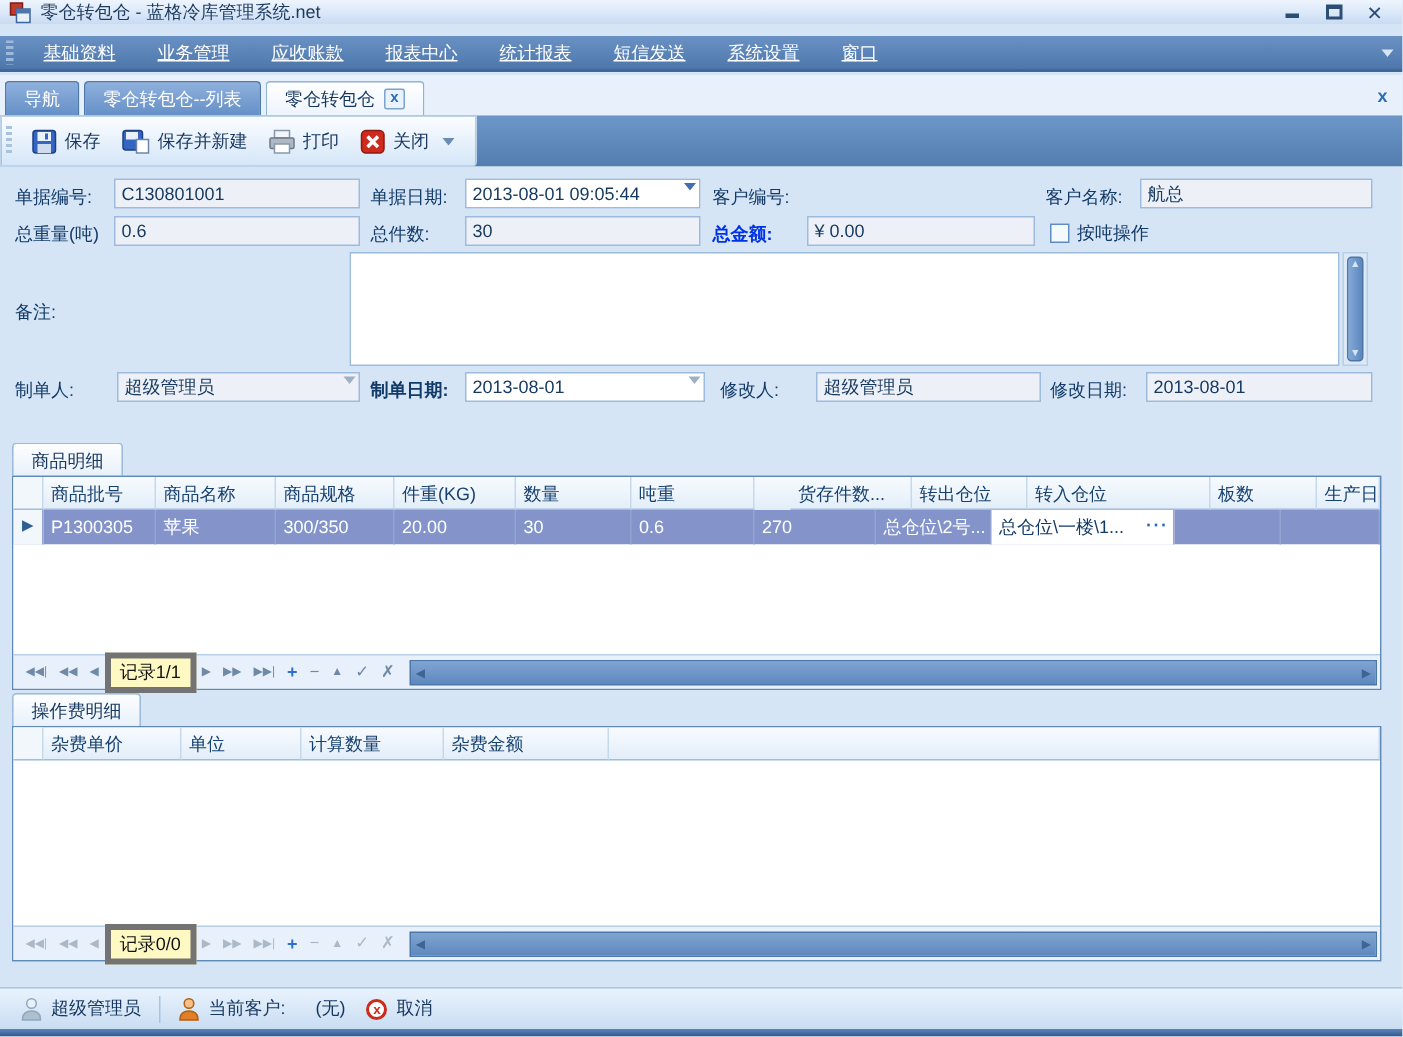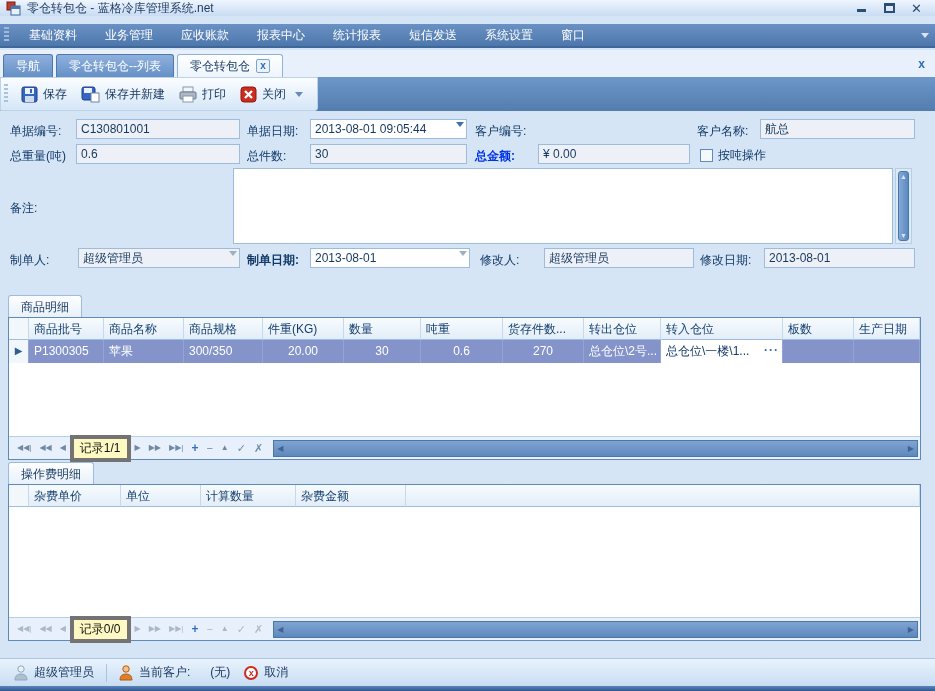--- a/index.html
+++ b/index.html
@@ -13,21 +13,21 @@
   .titlebar .title { margin-left:6px; color:#1c3a5e; }
   .winbtns { margin-left:auto; display:flex; gap:14px; align-items:center; padding-right:4px; }
   .winbtn { width:14px; height:12px; position:relative; cursor:default; }
   .minimize-bar { position:absolute; left:2px; bottom:2px; width:9px; height:3px; background:#2c4d74; }
   .maximize-box { position:absolute; left:1px; top:1px; width:11px; height:10px; border:2px solid #2c4d74; border-top-width:3px; }
   .close-x { color:#2c4d74; font-weight:bold; font-size:13px; line-height:12px; }
 
   
   .menubar { position:absolute; left:0; top:24px; width:935px; height:24px;
     background:linear-gradient(#6a91c4,#4d77ab); border-bottom:2px solid #40679a;
-    display:flex; align-items:center; color:#fff; }
+    display:flex; align-items:center; color:#fff;text-decoration:underline; }
   .menugrip { width:5px; height:16px; margin:0 6px 0 4px;
     background:repeating-linear-gradient(#9db9dd 0 2px, transparent 2px 4px); }
   .menuitem { padding:3px 14px; }
   .menu-overflow { margin-left:auto; margin-right:6px; }
   .tri-down { width:0; height:0; border-left:4px solid transparent; border-right:4px solid transparent; border-top:5px solid #d7e4f4; }
 
   
   .tabstrip { position:absolute; left:0; top:50px; width:935px; height:27px; background:#e7f0fb; display:flex; align-items:flex-end; }
   .tab { height:23px; margin-left:3px; padding:0 12px; display:flex; align-items:center; gap:6px;
     border:1px solid #4e79ae; border-bottom:none; border-radius:3px 3px 0 0;
@@ -70,21 +70,21 @@
   
   .section-tab { position:absolute; height:23px; padding:0 12px; display:flex; align-items:center;
     background:linear-gradient(#fdfeff,#e7f0fa); border:1px solid #9cbbdd; border-bottom:none; border-radius:3px 3px 0 0; color:#16365f; }
   .grid-panel { position:absolute; left:8px; width:913px; background:#fff; border:1px solid #5f8ab8; }
   .grid-row { display:flex; height:22px; }
   .grid-row.header { background:linear-gradient(#f7fbfe,#e2edf8); color:#16406f; }
   .grid-row.header .cell { border-right:1px solid #c5d9ec; border-bottom:1px solid #9fbddc; }
   .cell { padding:3px 5px; overflow:hidden; white-space:nowrap; line-height:16px; }
   .grid-row.selected { background:#8494ca; color:#fff; height:23px; }
   .grid-row.selected .cell { border-right:1px solid #94a3d3; }
-  .cell.num { text-align:center; }
+  .cell.num { text-align:left; }
   .indicator-cell { background:#f2f7fc; color:#2d5e94; border-right:1px solid #c5d9ec; text-align:center; padding:3px 0; font-size:10px; }
   .cell.editing { background:#fff; color:#123a68; position:relative; }
   .ellipsis-btn { position:absolute; right:3px; top:2px; color:#2d6cb4; font-weight:bold; letter-spacing:1px; }
   .grid-body { background:#fff; }
 
   
   .navstrip { display:flex; align-items:center; height:23px; background:#e8f1fb; border-top:1px solid #b6cfe9; padding-left:4px; }
   .navbtn { color:#6f89a6; font-size:8px; padding:0 4px; line-height:20px; }
   .navbtn.blue { color:#2f6fd0; font-size:12px; font-weight:bold; }
   .navbtn.gray { color:#aab8c7; }
@@ -240,21 +240,21 @@
       </div>
     <div class="grid-panel" style="top:206px;">
       <div class="grid-row header">
         <div class="cell indicator-cell" style="width:20px;"></div>
         <div class="cell" style="width:75px;">商品批号</div>
         <div class="cell" style="width:80px;">商品名称</div>
         <div class="cell" style="width:79px;">商品规格</div>
         <div class="cell" style="width:81px;">件重(KG)</div>
         <div class="cell" style="width:77px;">数量</div>
         <div class="cell" style="width:82px;">吨重</div>
-        <div class="cell" style="width:81px;">货存件数...</div>
+        <div class="cell" style="width:81px;margin-left:24px;">货存件数...</div>
         <div class="cell" style="width:77px;">转出仓位</div>
         <div class="cell" style="width:122px;">转入仓位</div>
         <div class="cell" style="width:71px;">板数</div>
         <div class="cell" style="flex:1;">生产日期</div>
       </div>
       <div class="grid-row selected">
         <div class="cell indicator-cell" style="width:20px;">▶</div>
         <div class="cell" style="width:75px;">P1300305</div>
         <div class="cell" style="width:80px;">苹果</div>
         <div class="cell" style="width:79px;">300/350</div>

